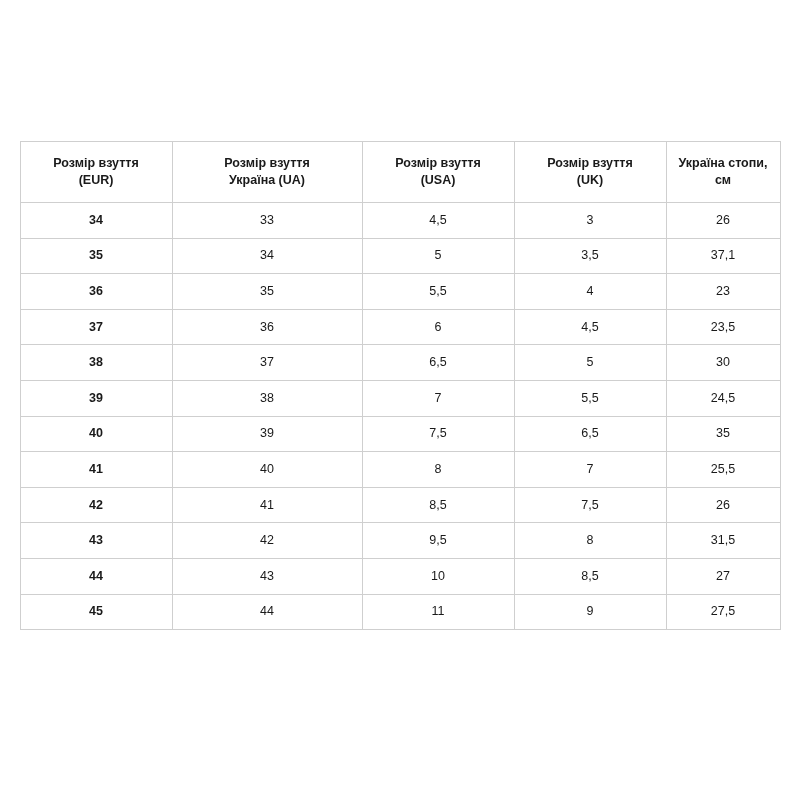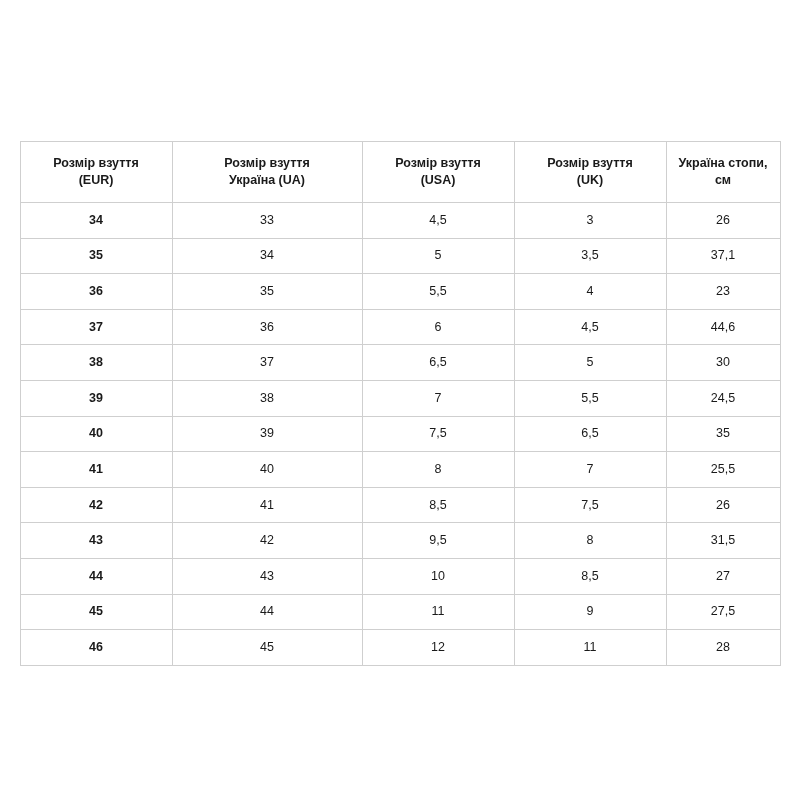--- a/index.html
+++ b/index.html
@@ -115,21 +115,21 @@
         <td>35</td>
         <td>5,5</td>
         <td>4</td>
         <td>23</td>
       </tr>
       <tr>
         <td class="eur-cell">37</td>
         <td>36</td>
         <td>6</td>
         <td>4,5</td>
-        <td>44,6</td>
+        <td>23,5</td>
       </tr>
       <tr>
         <td class="eur-cell">38</td>
         <td>37</td>
         <td>6,5</td>
         <td>5</td>
         <td>30</td>
       </tr>
       <tr>
         <td class="eur-cell">39</td>
@@ -173,22 +173,15 @@
         <td>8,5</td>
         <td>27</td>
       </tr>
       <tr>
         <td class="eur-cell">45</td>
         <td>44</td>
         <td>11</td>
         <td>9</td>
         <td>27,5</td>
       </tr>
-      <tr>
-        <td class="eur-cell">46</td>
-        <td>45</td>
-        <td>12</td>
-        <td>11</td>
-        <td>28</td>
-      </tr>
     </tbody>
   </table>
 </div>
 
 </body></html>

